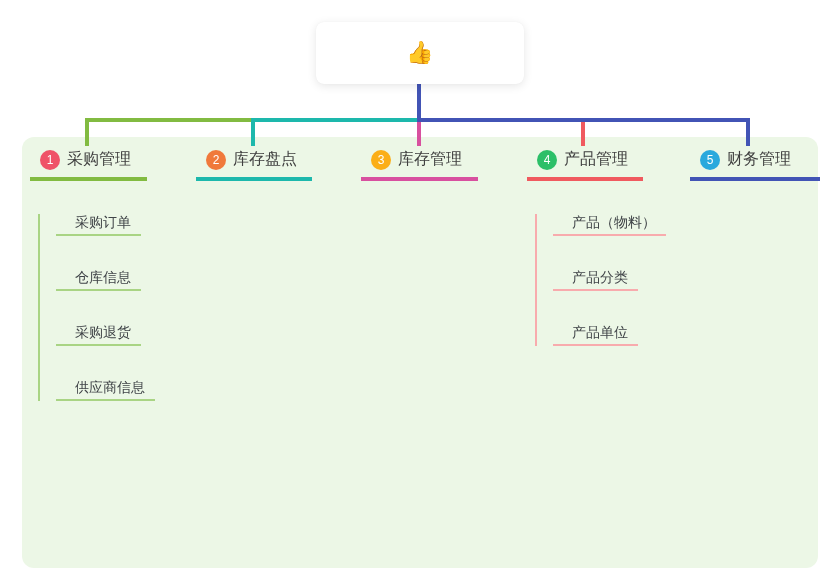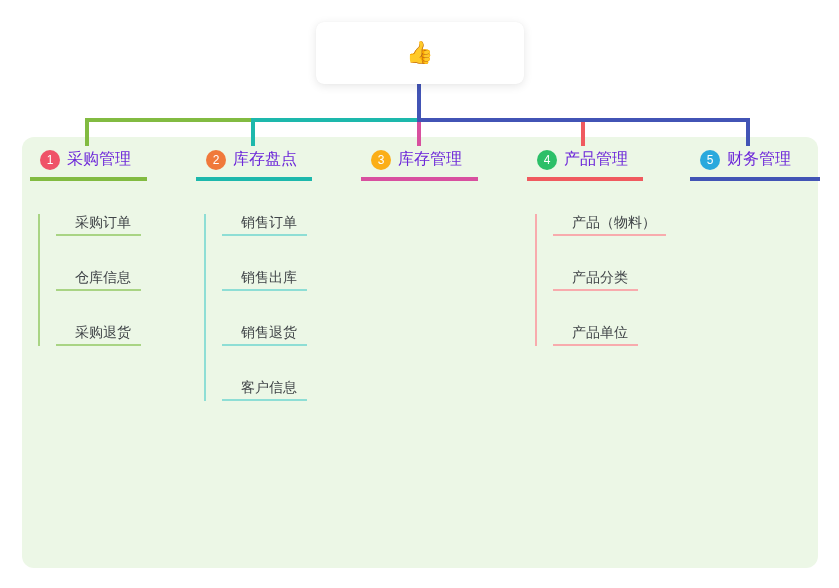--- a/index.html
+++ b/index.html
@@ -35,21 +35,21 @@
   .branch-title {
     display:flex; align-items:center; gap:7px;
     padding:3px 0 7px 10px;
     border-bottom:4px solid var(--line);
   }
   .badge {
     width:20px; height:20px; border-radius:50%;
     background:var(--badge); color:#ffffff;
     font-size:12px; line-height:20px; text-align:center; flex:0 0 20px;
   }
-  .branch-label { font-size:16px; color:#6d28d9; white-space:nowrap; }
+  .branch-label { font-size:16px; color:#404040; white-space:nowrap; }
   .branch-items { position:relative; margin-left:8px;padding-left:18px; }
   .vline { position:absolute; left:0; top:0; bottom:0; width:2px; background:var(--sub); }
   .item {
     width:max-content;
     margin-top:33px;
     padding:0 10px 3px 19px;
     line-height:17px; font-size:14px; color:#3f4347;
     border-bottom:2px solid var(--sub);
     white-space:nowrap;
   }
@@ -81,35 +81,29 @@
   <div class="branch b1" style="--line: #82bb41; --sub: #a9d484; --badge: #ef5368;">
     <div class="branch-title">
       <span class="badge">1</span>
       <span class="branch-label">采购管理</span>
     </div>
     <div class="branch-items">
       <div class="vline"></div>
     <div class="item">采购订单</div>
         <div class="item">仓库信息</div>
         <div class="item">采购退货</div>
+        <div class="item">供应商信息</div>
       </div>
   </div>
 
   <div class="branch b2" style="--line: #1db8ac; --sub: #8eded5; --badge: #f0793b;">
     <div class="branch-title">
       <span class="badge">2</span>
       <span class="branch-label">库存盘点</span>
     </div>
-    <div class="branch-items">
-      <div class="vline"></div>
-    <div class="item">销售订单</div>
-        <div class="item">销售出库</div>
-        <div class="item">销售退货</div>
-        <div class="item">客户信息</div>
-      </div>
   </div>
 
   <div class="branch b3" style="--line: #d8509f; --sub: #f0a6d0; --badge: #fbae17;">
     <div class="branch-title">
       <span class="badge">3</span>
       <span class="branch-label">库存管理</span>
     </div>
   </div>
 
   <div class="branch b4" style="--line: #f05a5f; --sub: #f8abad; --badge: #2cbf68;">

